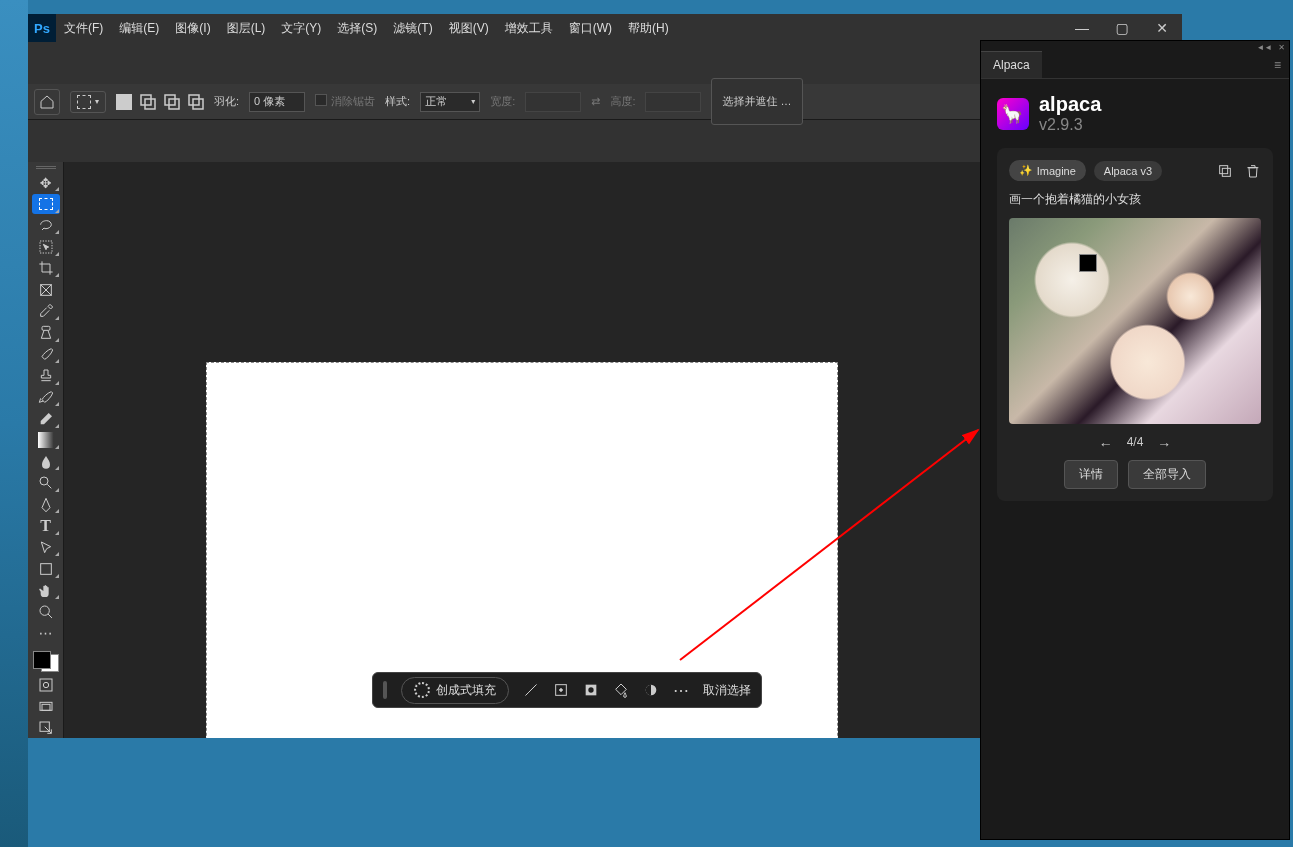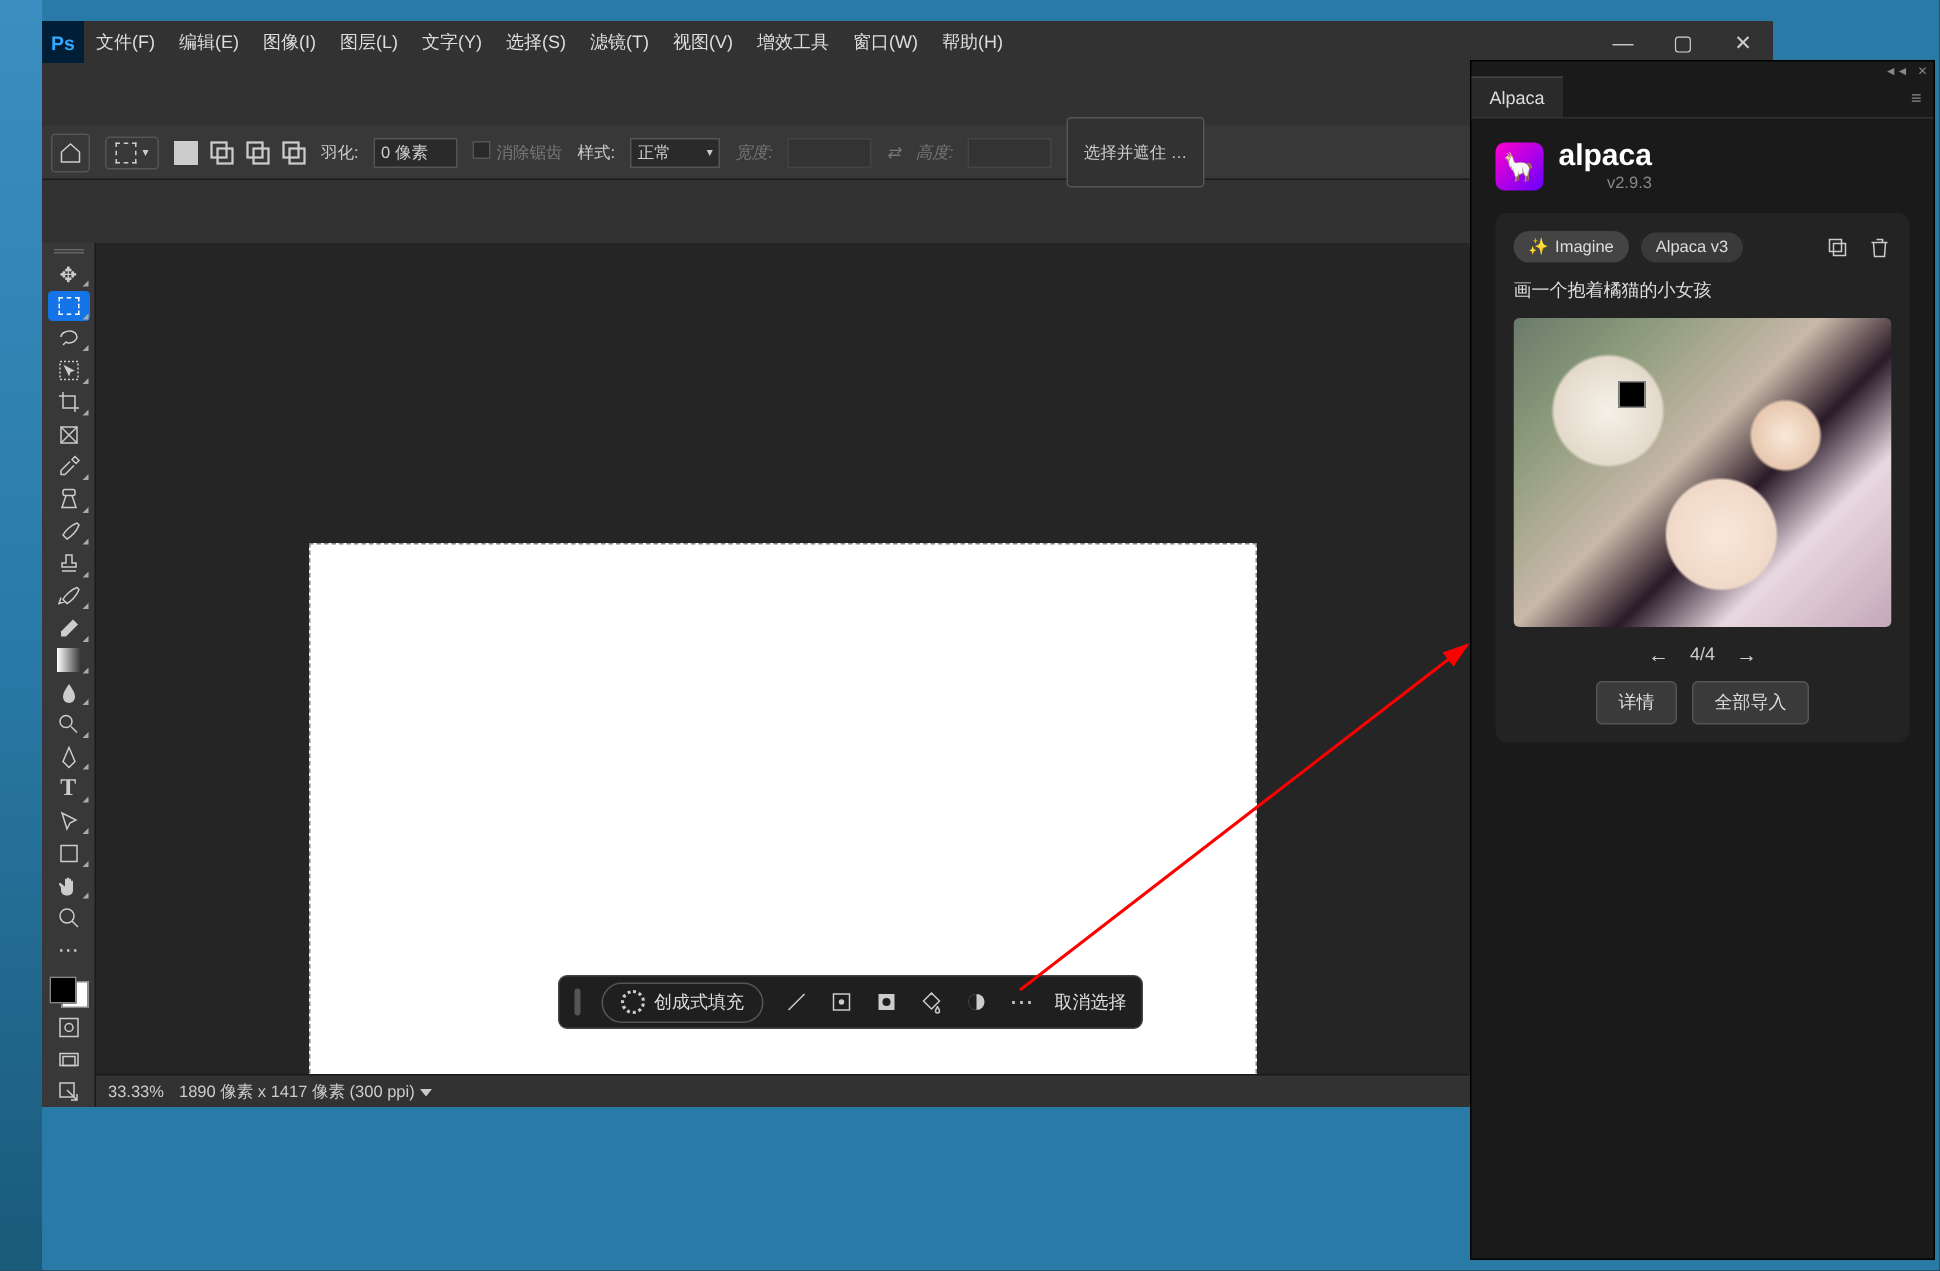--- a/index.html
+++ b/index.html
@@ -12,21 +12,21 @@
 .win-controls { margin-left:auto; display:flex; }
 .win-btn { width:40px; height:26px; display:flex; align-items:center; justify-content:center; color:#ccc; font-size:14px; }
 .optbar { height:36px; background:#383838; border-bottom:1px solid #1a1a1a; display:flex; align-items:center; padding:0 6px; color:#ccc; font-size:11px; gap:10px; }
 .opt-home { width:26px; height:26px; display:flex; align-items:center; justify-content:center; border:1px solid #555; border-radius:3px; }
 .opt-marquee { display:flex; align-items:center; gap:4px; border:1px solid #555; border-radius:3px; padding:3px 6px; }
 .opt-shape-icons { display:flex; gap:8px; }
 .opt-sh { width:16px; height:16px; }
 .opt-input { width:56px; height:20px; background:#2a2a2a; border:1px solid #555; color:#ccc; font-size:11px; padding:0 4px; }
 .opt-chk { width:12px; height:12px; background:#2a2a2a; border:1px solid #555; display:inline-block; }
 .opt-select { height:20px; background:#2a2a2a; border:1px solid #555; color:#ccc; font-size:11px; padding:0 4px; min-width:60px; display:flex; align-items:center; justify-content:space-between; }
-.opt-label-dim { color:#777;font-style:italic; }
+.opt-label-dim { color:#777; }
 .opt-btn { padding:15px 10px; border:1px solid #555; border-radius:3px; background:#323232; }
 .work-area { flex:1; display:flex; min-height:0; }
 .toolbar { width:36px; background:#383838; display:flex; flex-direction:column; align-items:center; padding-top:4px; gap:2px; border-right:1px solid #1a1a1a; }
 .toolbar-grip { width:20px; height:6px; display:flex; flex-direction:column; gap:1px; }
 .toolbar-grip span { height:1px; background:#666; }
 .tool { width:28px; height:24px; display:flex; align-items:center; justify-content:center; color:#ccc; font-size:14px; position:relative; border-radius:3px; }
 .tool.active { background:#1473e6; color:#fff; }
 .tool .corner { position:absolute; right:1px; bottom:1px; width:0; height:0; border-left:4px solid transparent; border-bottom:4px solid #aaa; }
 .tool-swap { margin-top:4px; position:relative; width:30px; height:30px; }
 .sw-fg { position:absolute; left:2px; top:2px; width:18px; height:18px; background:#000; border:1px solid #888; z-index:2; }
@@ -78,21 +78,21 @@
 
 .alpaca-window { position:absolute; left:980px; top:40px; width:310px; height:800px; background:#1a1a1a; display:flex; flex-direction:column; color:#ddd; font-size:12px; border:1px solid #000; }
 .al-top { height:10px; display:flex; justify-content:flex-end; padding:2px 4px; gap:6px; color:#888; font-size:8px; }
 .al-tabbar { height:28px; display:flex; align-items:center; border-bottom:1px solid #333; }
 .al-wtab { padding:6px 12px; background:#2a2a2a; border-top:1px solid #444; }
 .al-wmenu { margin-left:auto; padding:0 8px; color:#888; }
 .al-body { flex:1; padding:14px 16px; display:flex; flex-direction:column; gap:14px; overflow:hidden; }
 .al-brand { display:flex; align-items:center; gap:10px; }
 .al-logo { width:32px; height:32px; border-radius:6px; background:linear-gradient(135deg,#ff00cc,#6600ff); display:flex; align-items:center; justify-content:center; font-size:18px; }
 .al-name { font-size:20px; font-weight:600; color:#fff; }
-.al-ver { font-size:11px; color:#888;text-align:right; }
+.al-ver { font-size:16px; color:#888; }
 .al-tabs { display:flex; gap:18px; border-bottom:1px solid #333; }
 .al-tab { padding:6px 0; color:#aaa; }
 .al-tab.active { color:#fff; border-bottom:2px solid #ff5ec7; }
 .al-card { background:#232323; border-radius:8px; padding:12px; display:flex; flex-direction:column; gap:10px; }
 .al-card-top { display:flex; align-items:center; gap:8px; }
 .al-chip { background:#3a3a3a; border-radius:12px; padding:4px 10px; font-size:11px; display:flex; align-items:center; gap:4px; }
 .al-chip.primary { background:#444; }
 .al-ic-sm { width:16px; height:16px; display:flex; align-items:center; justify-content:center; color:#aaa; margin-left:auto; }
 .al-prompt { color:#ddd; font-size:12px; }
 .al-gen-img { width:100%; height:206px; border-radius:4px; background:
@@ -369,24 +369,20 @@
           <div class="ctx-icon">
               <svg viewBox="0 0 24 24" width="16" height="16">
                 <circle cx="12" cy="12" r="8" fill="#ccc"></circle>
                 <path d="M12 4a8 8 0 000 16z" fill="#1f1f1f"></path>
               </svg>
             </div>
           <div class="ctx-icon">⋯</div>
           <span class="ctx-text">取消选择</span>
         </div>
       </div>
-      <div class="status-bar">
-        <span>33.33%</span>
-        <span><span>1890 像素 x 1417 像素 (300 ppi)</span><span class="triangle"></span></span>
-      </div>
     </div>
 
     <div class="right-panels">
       <div class="rp-stub">
           <span class="dd">◄◄</span>
         </div>
       <div class="rp-stub ic">💬</div>
       <div class="panel-tabs">
         <div class="ptab active">颜色</div>
         <div class="ptab">色板</div>

